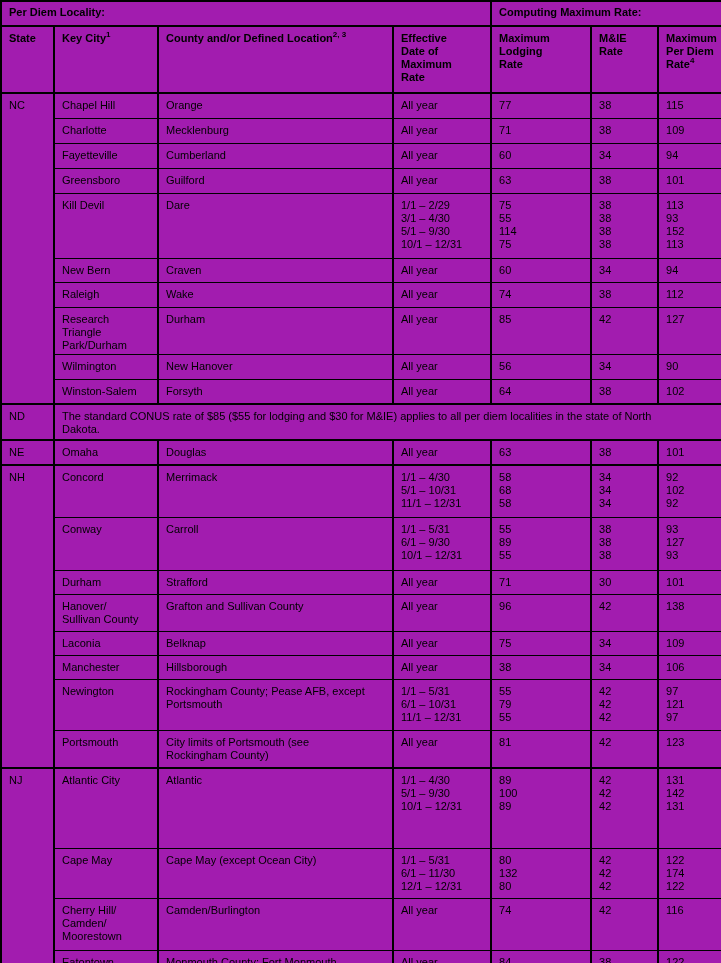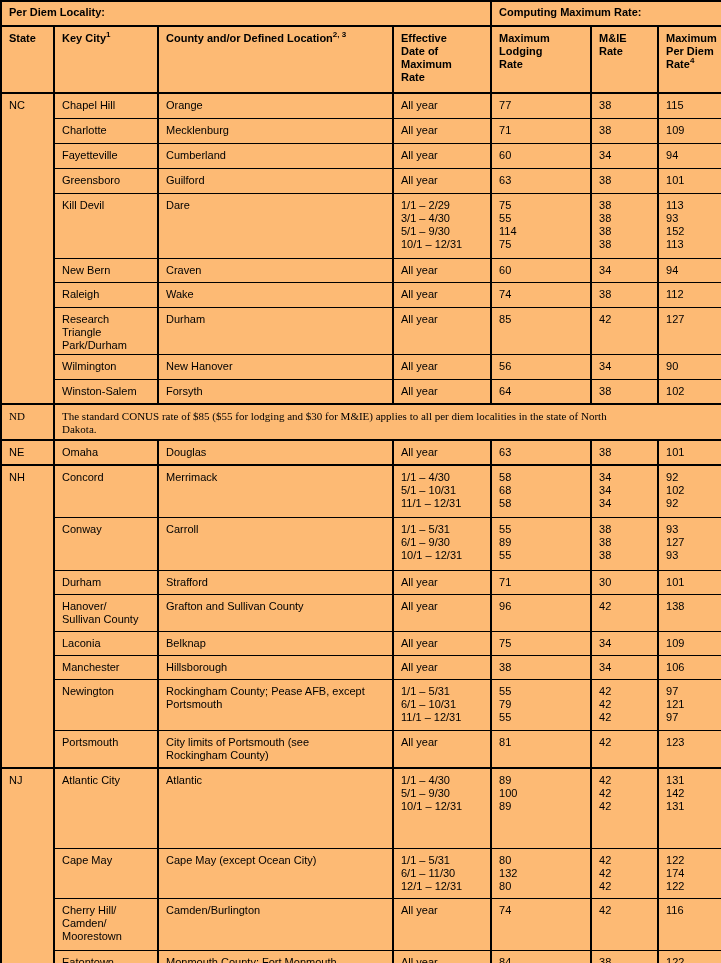--- a/index.html
+++ b/index.html
@@ -4,21 +4,21 @@
 <style>
   html, body {
     margin: 0;
     padding: 0;
     background: #ffffff;
     font-family: "Liberation Sans", "DejaVu Sans", sans-serif;
   }
   #page {
     width: 721px;
     height: 963px;
-    background: #fdba74;
+    background: #a21caf;
     overflow: hidden;
   }
   table.perdiem {
     border-collapse: collapse;
     table-layout: fixed;
     width: 721px;
     color: #000;
   }
   table.perdiem th,
   table.perdiem td {
@@ -177,21 +177,21 @@
           <td class="num">90</td>
         </tr>
         <tr style="height: 25px;">
           <td>Winston-Salem</td>
           <td>Forsyth</td>
           <td>All year</td>
           <td class="num">64</td>
           <td class="num">38</td>
           <td class="num">102</td>
         </tr>
-        <tr class="group-start" style="height: 36px; font-family: Liberation Serif, serif;">
+        <tr class="group-start" style="height: 36px;">
           <td rowspan="1">ND</td>
           <td colspan="6">The standard CONUS rate of $85 ($55 for lodging and $30 for M&amp;IE) applies to all per diem localities in the state of North
 Dakota.</td>
         </tr>
         <tr class="group-start" style="height: 25px;">
           <td rowspan="1">NE</td>
           <td>Omaha</td>
           <td>Douglas</td>
           <td>All year</td>
           <td class="num">63</td>

